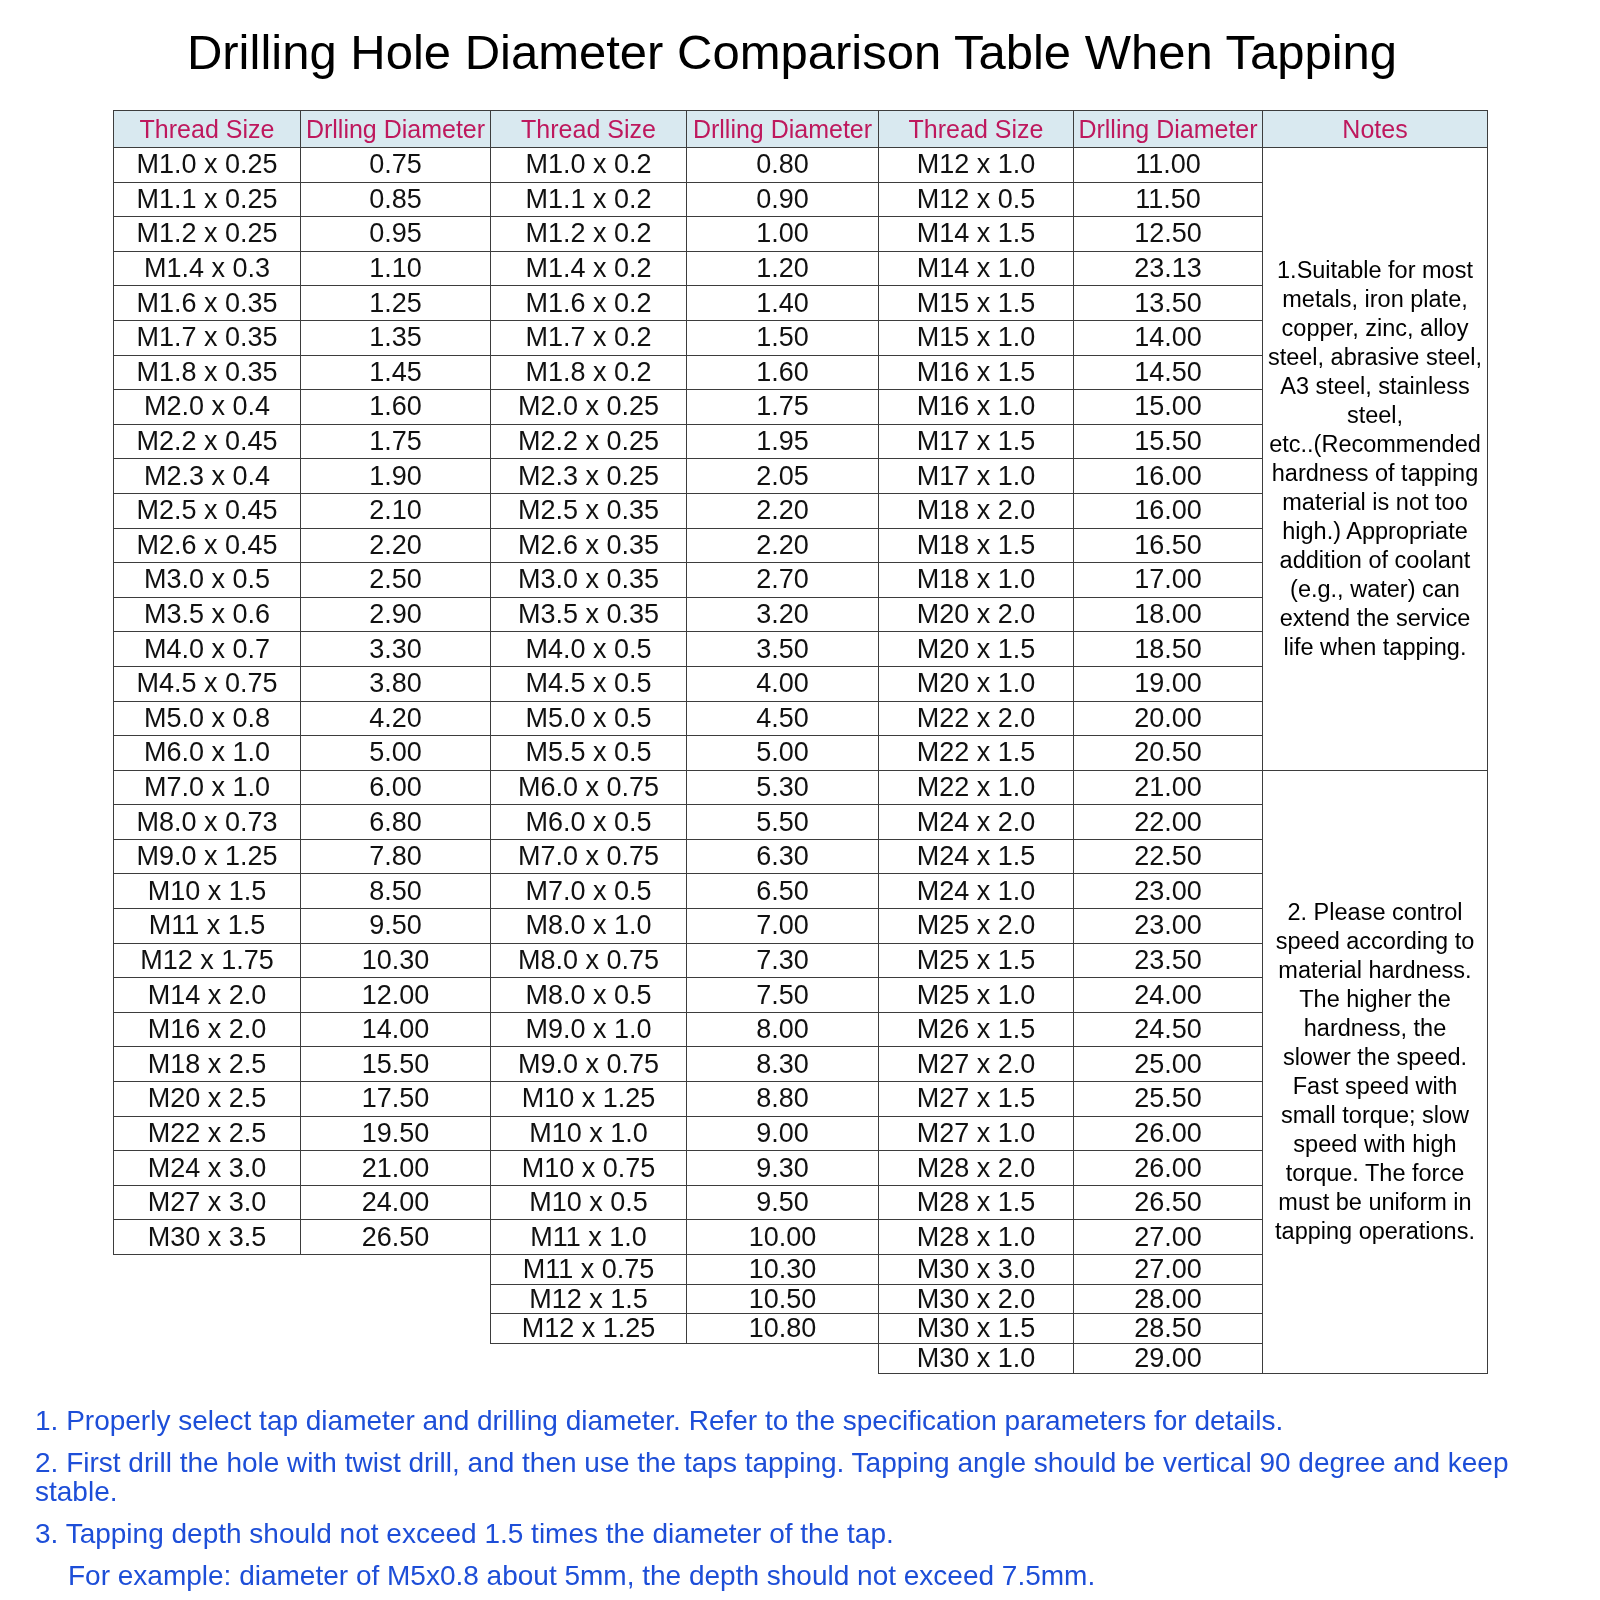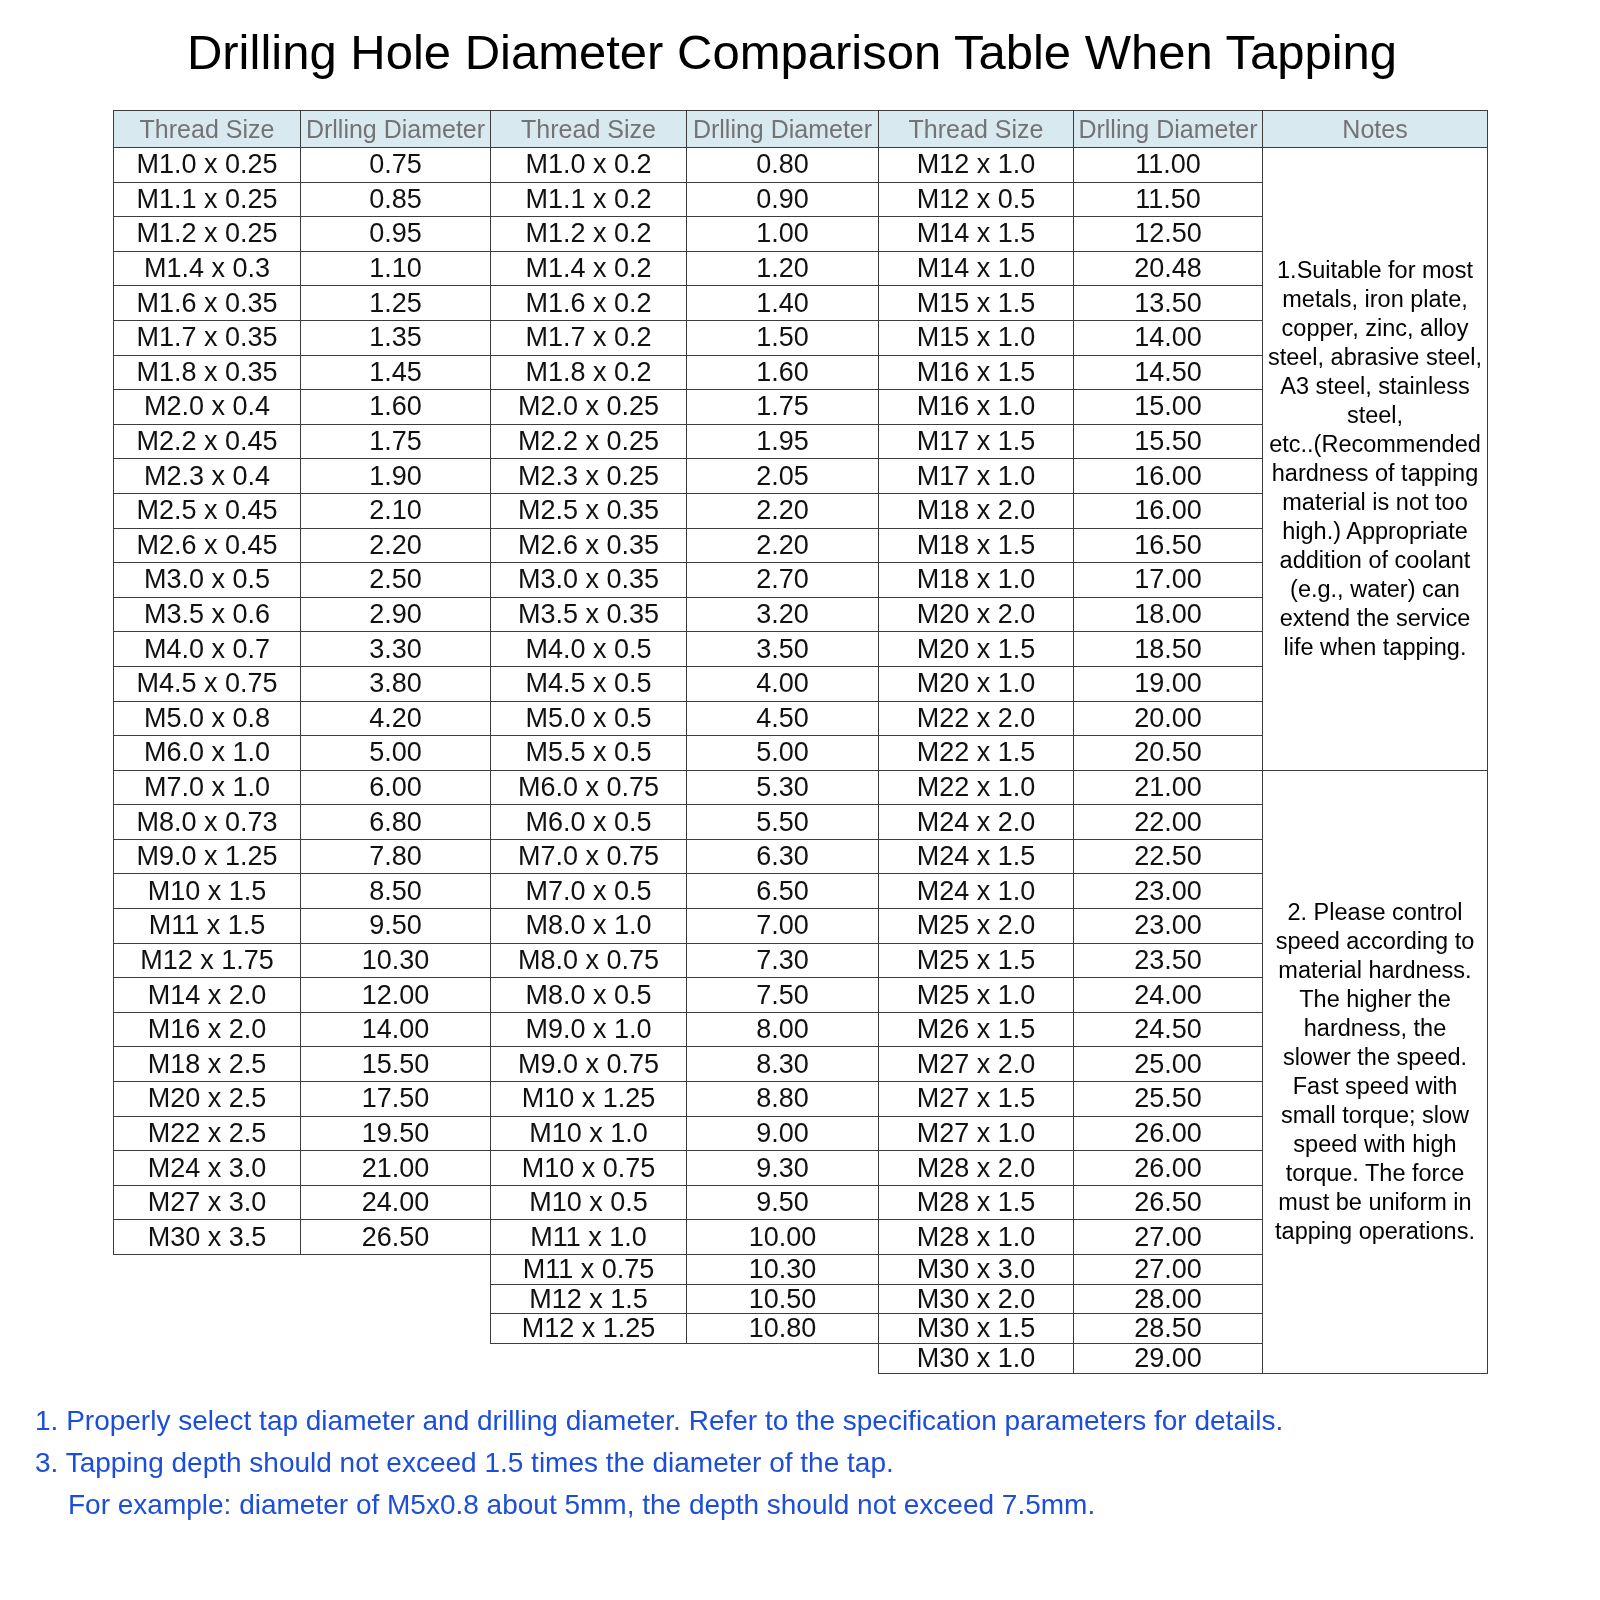--- a/index.html
+++ b/index.html
@@ -24,21 +24,21 @@
   }
   th,td{
     border:1.5px solid var(--border);
     padding:0;text-align:center;vertical-align:middle;
     overflow:hidden;
   }
   thead tr{height:37px;}
   tbody tr{height:34.6px;}
   tbody tr.short{height:29.7px;}
   th{
-    font-size:25px;font-weight:400;background:var(--header-bg);color:#737373;
+    font-size:25px;font-weight:400;background:var(--header-bg);color:#be185d;
   }
   td{font-size:27px;line-height:1;color:var(--text);}
   td.void{border:none;background:transparent;}
   td.notes{
     font-size:23.5px;line-height:29px;white-space:pre-line;
     padding:0 2px;color:#000;margin-left:30px;
   }
   .footnotes{margin:32px 40px 0 35px;font-size:28px;color:#1d4ed8;}
   .footnotes p{margin:0 0 13px 0;line-height:29px;}
   .footnotes p.indent{padding-left:33px;}
@@ -108,21 +108,21 @@
           <td>1.00</td>
           <td>M14 x 1.5</td>
           <td>12.50</td>
         </tr>
         <tr>
           <td>M1.4 x 0.3</td>
           <td>1.10</td>
           <td>M1.4 x 0.2</td>
           <td>1.20</td>
           <td>M14 x 1.0</td>
-          <td>20.48</td>
+          <td>23.13</td>
         </tr>
         <tr>
           <td>M1.6 x 0.35</td>
           <td>1.25</td>
           <td>M1.6 x 0.2</td>
           <td>1.40</td>
           <td>M15 x 1.5</td>
           <td>13.50</td>
         </tr>
         <tr>
@@ -383,16 +383,17 @@
           <td class="void"></td>
           <td class="void"></td>
           <td>M30 x 1.0</td>
           <td>29.00</td>
         </tr>
       </tbody>
   </table>
 
   <section class="footnotes">
       <p>1. Properly select tap diameter and drilling diameter. Refer to the specification parameters for details.</p>
+      <p>2. First drill the hole with twist drill, and then use the taps tapping. Tapping angle should be vertical 90 degree and keep stable.</p>
       <p>3. Tapping depth should not exceed 1.5 times the diameter of the tap.</p>
       <p class="indent">For example: diameter of M5x0.8 about 5mm, the depth should not exceed 7.5mm.</p>
     </section>
 </div>
 
 </body></html>

